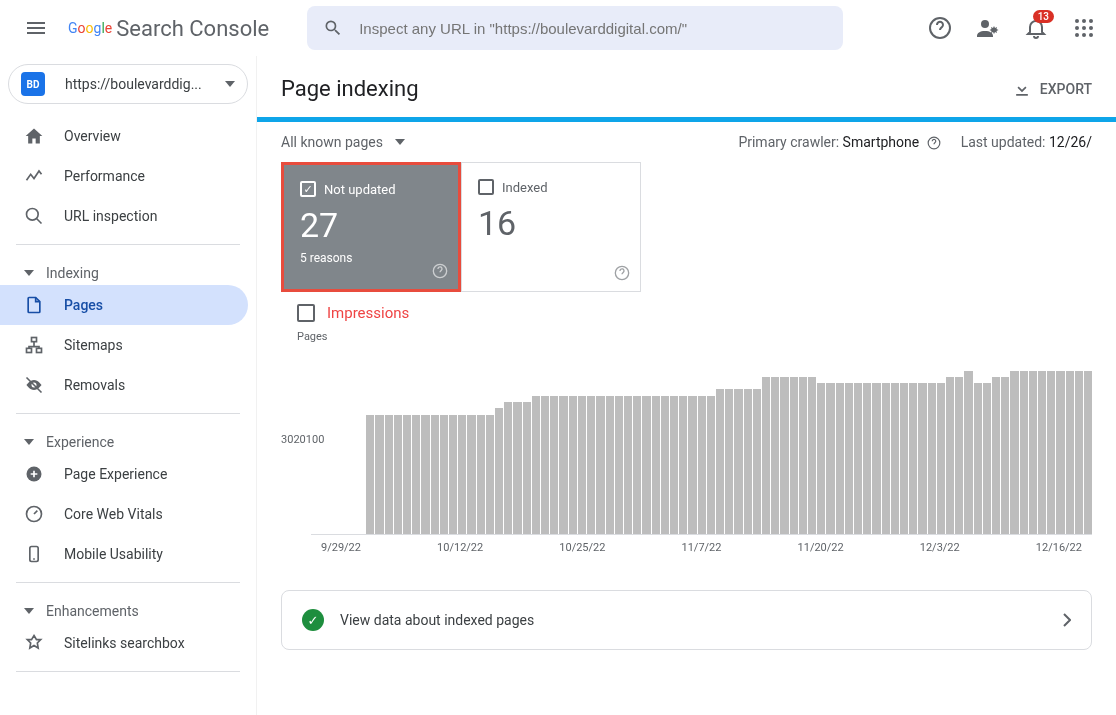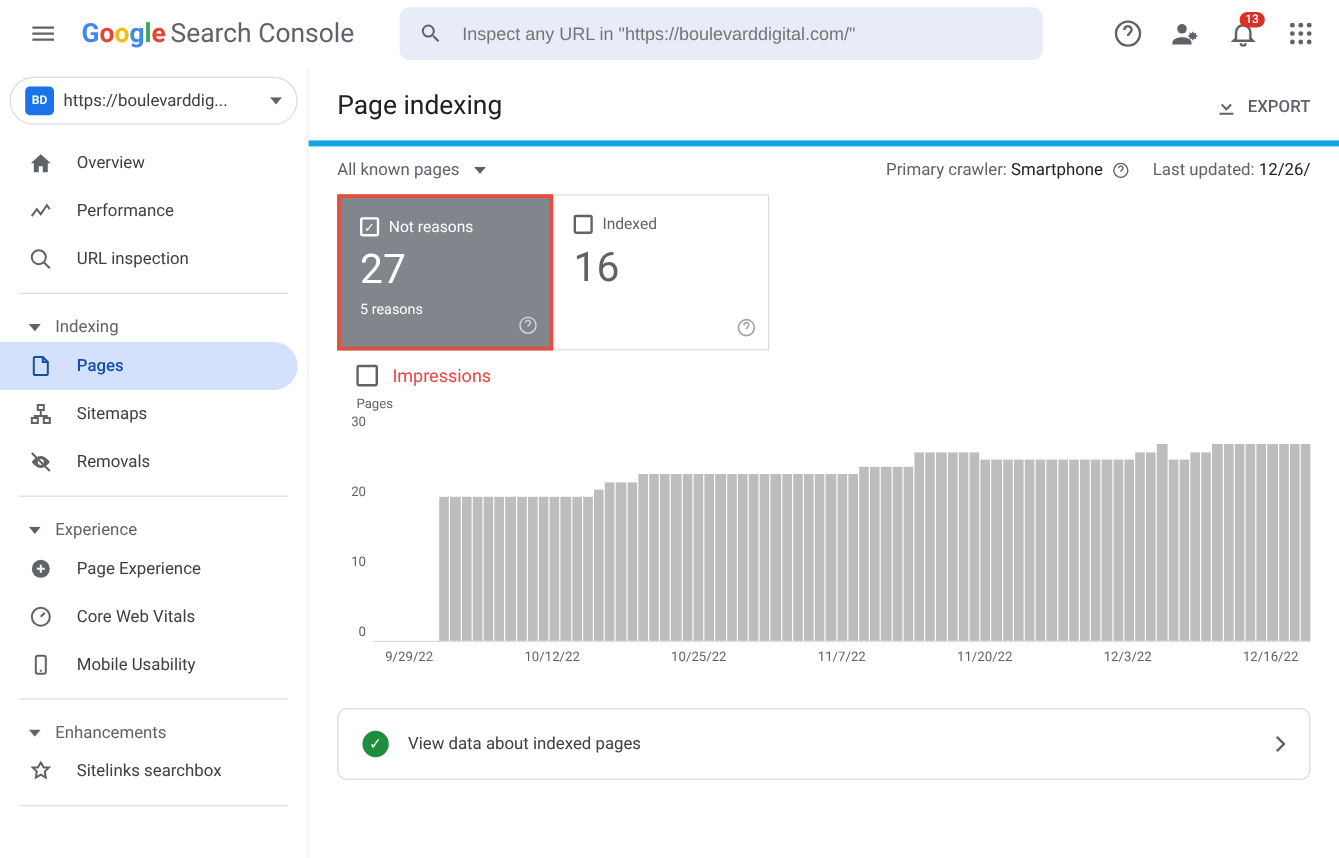--- a/index.html
+++ b/index.html
@@ -1,30 +1,30 @@
 <!DOCTYPE html>
 <html><head>
 <meta charset="utf-8">
 <style>
 * { box-sizing: border-box; margin: 0; padding: 0; }
 body { font-family: 'Google Sans', Roboto, Arial, sans-serif; background: #fff; color: #202124; overflow: hidden; width: 1116px; height: 715px; }
 .header { height: 56px; display: flex; align-items: center; padding: 0 12px; gap: 8px; }
 .menu-btn { width: 48px; height: 48px; display: flex; align-items: center; justify-content: center; border-radius: 50%; cursor: pointer; }
 .logo { display: flex; align-items: center; gap: 4px; }
-.g-logo { font-size: 22px; font-weight: 700; }
+.g-logo { font-size: 14px; font-weight: 400; }
 .g1{color:#4285F4}.g2{color:#EA4335}.g3{color:#FBBC05}.g4{color:#4285F4}.g5{color:#34A853}.g6{color:#EA4335}
 .logo-text { font-size: 22px; color: #5f6368; font-weight: 400; }
 .search-bar { flex: 1; max-width: 536px; margin-left: 30px; height: 44px; background: #e8ecf9; border-radius: 8px; display: flex; align-items: center; padding: 0 16px; gap: 16px; }
 .search-bar input { flex: 1; border: none; background: transparent; font-size: 15px; color: #5f6368; outline: none; }
 .header-icons { display: flex; align-items: center; gap: 8px; margin-left: auto; }
 .header-icon { width: 40px; height: 40px; display: flex; align-items: center; justify-content: center; border-radius: 50%; cursor: pointer; color: #5f6368; position: relative; }
 .badge { position: absolute; top: 2px; right: 2px; background: #d93025; color: #fff; font-size: 10px; border-radius: 9px; padding: 1px 5px; font-weight: 500; }
 .container { display: flex; height: calc(100% - 56px); }
 .sidebar { width: 256px; padding: 8px 0; overflow-y: auto; }
-.property-selector { margin: 0 8px 12px; height: 40px; border: 1px solid #dadce0; border-radius: 20px; display: flex; align-items: center; padding: 0 12px; gap: 8px; cursor: pointer; }
+.property-selector { margin: 0 8px 12px; height: 40px; border: 1px solid #dadce0; border-radius: 20px; display: flex; align-items: center; padding: 0 12px; gap: 20px; cursor: pointer; }
 .prop-icon { width: 24px; height: 24px; background: #1a73e8; border-radius: 4px; display: flex; align-items: center; justify-content: center; color: #fff; font-size: 10px; font-weight: bold; }
 .prop-text { flex: 1; font-size: 14px; color: #3c4043; white-space: nowrap; overflow: hidden; text-overflow: ellipsis; }
 .nav-item { height: 40px; display: flex; align-items: center; padding: 0 24px; gap: 20px; font-size: 14px; color: #3c4043; cursor: pointer; border-radius: 0 20px 20px 0; margin-right: 8px; }
 .nav-item.active { background: #d3e1fd; color: #174ea6; font-weight: 500; }
 .nav-section { padding: 12px 24px 4px; font-size: 14px; color: #5f6368; display: flex; align-items: center; gap: 12px; }
 .nav-divider { height: 1px; background: #dadce0; margin: 8px 16px; }
 .main { flex: 1; overflow-y: auto; border-left: 1px solid #f1f1f1; }
 .page-header { padding: 20px 24px 16px; display: flex; align-items: center; justify-content: space-between; border-bottom: 5px solid #0ea5e9; }
 .page-title { font-size: 22px; color: #202124; font-weight: 400; }
 .export-btn { display: flex; align-items: center; gap: 8px; color: #5f6368; font-size: 14px; font-weight: 500; cursor: pointer; }
@@ -39,21 +39,21 @@
 .card-check { width: 16px; height: 16px; border: 2px solid currentColor; border-radius: 2px; display: flex; align-items: center; justify-content: center; }
 .card-check.checked::after { content: "✓"; font-size: 11px; }
 .card-number { font-size: 34px; font-weight: 400; }
 .card-sub { font-size: 12px; margin-top: 6px; }
 .card-help { position: absolute; bottom: 10px; right: 10px; opacity: 0.6; }
 .impressions-row { padding: 12px 24px 0 40px; display: flex; align-items: center; gap: 12px; font-size: 15px; color: #ef4444; }
 .imp-check { width: 18px; height: 18px; border: 2px solid #5f6368; border-radius: 2px; }
 .chart-area { padding: 8px 24px 0; }
 .chart-ylabel { font-size: 11px; color: #5f6368; margin-left: 16px; margin-bottom: 2px; }
 .chart { display: flex; height: 190px; }
-.y-axis { width: 30px; display: flex; flex-direction: column; justify-content: space-between; align-items: flex-end; padding-right: 6px; font-size: 11px; color: #5f6368; padding-bottom: 2px; }
+.y-axis { width: 30px; display: flex; justify-content: space-between; align-items: center; padding-right: 6px; font-size: 11px; color: #5f6368; padding-bottom: 2px; }
 .bars { flex: 1; display: flex; align-items: flex-end; gap: 1px; border-bottom: 1px solid #dadce0; }
 .bar { flex: 1; background: #bdbdbd; }
 .x-axis { display: flex; margin-left: 30px; font-size: 11px; color: #5f6368; margin-top: 6px; justify-content: space-between; padding: 0 10px; }
 .link-card { margin: 36px 24px 0; border: 1px solid #dadce0; border-radius: 8px; padding: 18px 20px; display: flex; align-items: center; gap: 16px; cursor: pointer; }
 .check-circle { width: 22px; height: 22px; background: #1e8e3e; border-radius: 50%; display: flex; align-items: center; justify-content: center; color: #fff; font-size: 13px; }
 .link-text { flex: 1; font-size: 14px; color: #3c4043; }
 svg { display: block; }
 </style>
 </head>
 <body>
@@ -244,21 +244,21 @@
         <span>
           <span>Last updated: </span><span class="crawler-val">12/26/</span>
         </span>
       </div>
     </div>
 
     <div class="cards">
       <div class="card highlighted">
         <div class="card-top">
           <div class="card-check checked"></div>
-          <span>Not reasons</span>
+          <span>Not updated</span>
         </div>
         <div class="card-number">27</div>
         <div class="card-sub">5 reasons</div>
         <svg class="card-help" width="16" height="16" viewBox="0 0 24 24" fill="none" stroke="#fff" stroke-width="2">
             <circle cx="12" cy="12" r="10"></circle>
             <path d="M9 9a3 3 0 115 2c-1 1-2 1.5-2 3M12 17h.01"></path>
           </svg>
       </div>
       <div class="card">
         <div class="card-top" style="color:#5f6368">

